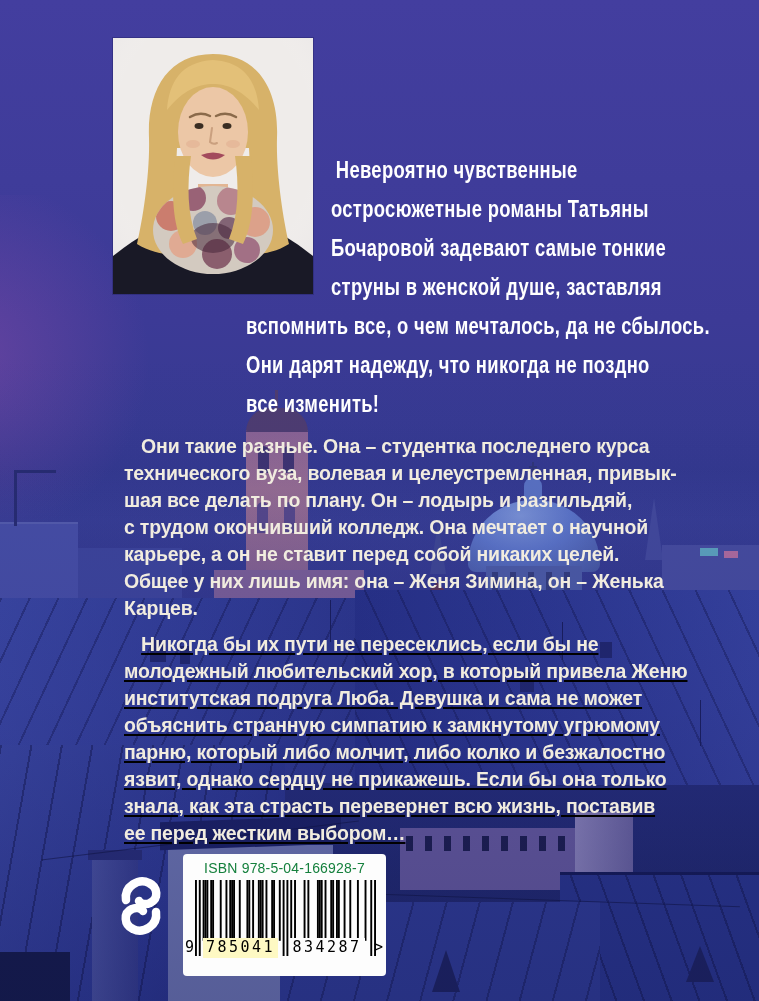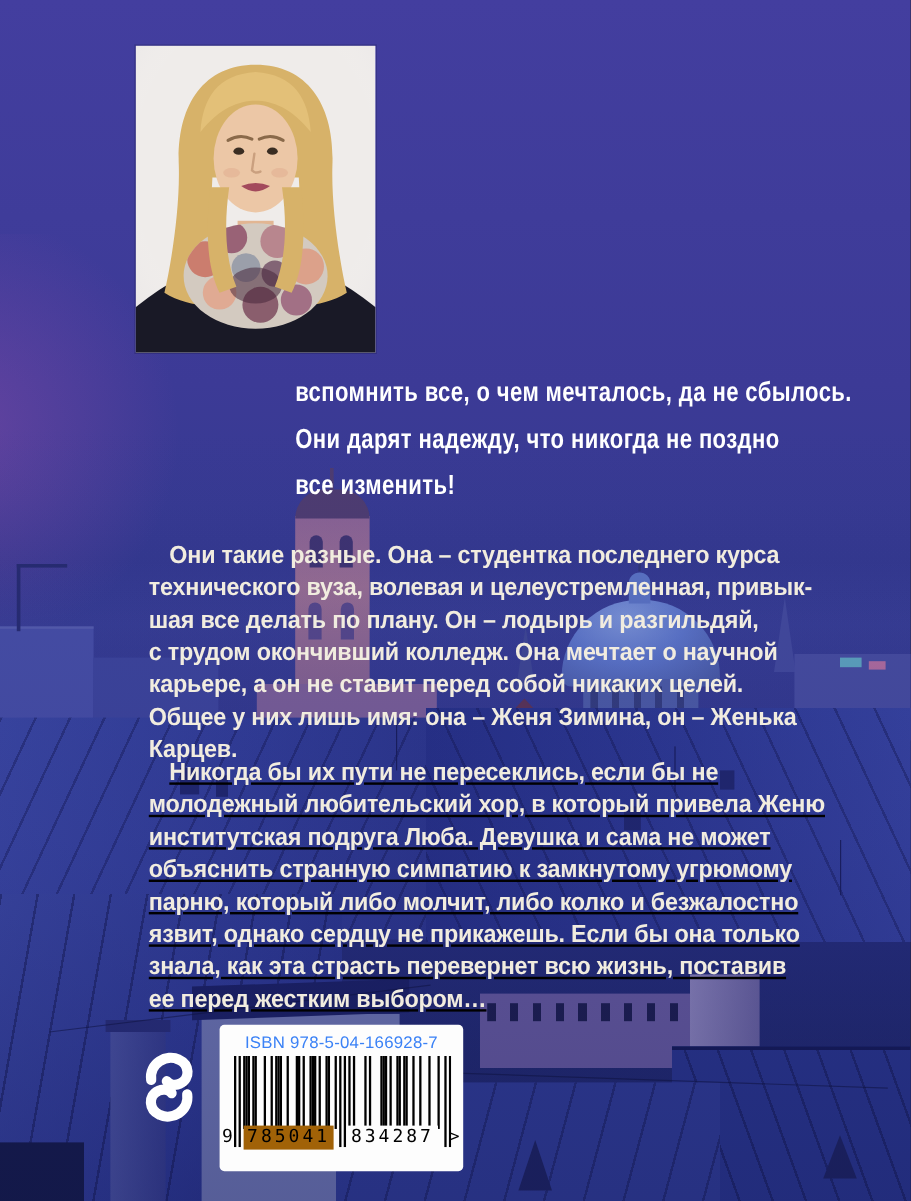--- a/index.html
+++ b/index.html
@@ -69,31 +69,31 @@
   .wire{position:absolute;height:1px;background:rgba(10,12,50,.55);}
   .tint{position:absolute;inset:0;background:linear-gradient(180deg,rgba(66,62,158,0) 35%,rgba(40,44,130,.22) 70%,rgba(24,28,95,.32) 100%);}
   
   .photo{position:absolute;left:113px;top:38px;width:200px;height:256px;z-index:6;box-shadow:0 0 0 1px rgba(30,28,90,.35);}
   
   .quote-a{position:absolute;left:331px;top:151px;z-index:5;}
   .quote-b{position:absolute;left:246px;top:307px;z-index:5;}
   .q-ln{font-weight:700;font-size:23px;line-height:39px;color:#fff;white-space:nowrap;
     transform:scaleX(.8);transform-origin:0 50%;letter-spacing:.4px;}
   .quote-a .q-ln:first-child{text-indent:6px;}
-  .syn-1{position:absolute;left:124px;top:432px;z-index:5;margin-top:17px;}
+  .syn-1{position:absolute;left:124px;top:432px;z-index:5;}
   .syn-2{position:absolute;left:124px;top:630px;z-index:5;text-decoration:underline;}
   .s-ln{font-weight:700;font-size:20.5px;line-height:27px;color:#f1ecdf;white-space:nowrap;
     transform:scaleX(.95);transform-origin:0 50%;letter-spacing:-.2px;}
   .syn-1 .s-ln:first-child,.syn-2 .s-ln:first-child{text-indent:18px;}
   
   .bcbox{position:absolute;left:183px;top:854px;width:203px;height:122px;background:#fdfdfd;border-radius:4px;z-index:7;}
-  .isbn{position:absolute;left:0;right:0;top:6px;text-align:center;font-size:14px;color:#3b82f6;letter-spacing:.2px;}
+  .isbn{position:absolute;left:0;right:0;top:6px;text-align:center;font-size:14px;color:#15803d;letter-spacing:.2px;}
   .ean-svg{position:absolute;left:12px;top:26px;width:181px;height:76px;fill:#000;}
   .ean-d{position:absolute;top:84px;height:20px;line-height:18px;font-family:"DejaVu Sans Mono",monospace;font-size:15px;color:#000;}
-  .d9{left:2px;} .dg1{left:20px;width:75px;background:#a16207;text-align:center;letter-spacing:2.5px;}
+  .d9{left:2px;} .dg1{left:20px;width:75px;background:#fef9c3;text-align:center;letter-spacing:2.5px;}
   .dg2{left:106px;width:76px;background:#fdfdfd;text-align:center;letter-spacing:2.5px;} .dgt{left:191px;}
   
   .logo{position:absolute;left:110px;top:874px;width:62px;height:64px;z-index:7;}
 </style>
 </head>
 <body>
 
 <div class="cover">
 
   <div class="bg">
@@ -186,20 +186,26 @@
         <circle cx="134" cy="212" r="13" fill="#99607a" opacity="0.85"></circle>
         <circle cx="92" cy="185" r="12" fill="#8d93a4" opacity="0.8"></circle>
         <circle cx="116" cy="190" r="11" fill="#6e4a62" opacity="0.8"></circle>
         <ellipse cx="100" cy="200" rx="22" ry="15" fill="#47273a" opacity="0.55"></ellipse>
       </g>
       <path d="M62 118 C 58 158 60 186 70 206 L 84 201 C 74 176 74 146 78 118 Z" fill="#d7b269"></path>
       <path d="M138 118 C 142 158 140 186 130 206 L 116 201 C 126 176 126 146 122 118 Z" fill="#d7b269"></path>
     </svg>
   </div>
 
+  <div class="quote-a">
+      <div class="q-ln">Невероятно чувственные</div>
+      <div class="q-ln">остросюжетные романы Татьяны</div>
+      <div class="q-ln">Бочаровой задевают самые тонкие</div>
+      <div class="q-ln">струны в женской душе, заставляя</div>
+    </div>
   <div class="quote-b">
       <div class="q-ln">вспомнить все, о чем мечталось, да не сбылось.</div>
       <div class="q-ln">Они дарят надежду, что никогда не поздно</div>
       <div class="q-ln">все изменить!</div>
     </div>
 
   <div class="syn-1">
       <div class="s-ln">Они такие разные. Она – студентка последнего курса</div>
       <div class="s-ln">технического вуза, волевая и целеустремленная, привык-</div>
       <div class="s-ln">шая все делать по плану. Он – лодырь и разгильдяй,</div>

